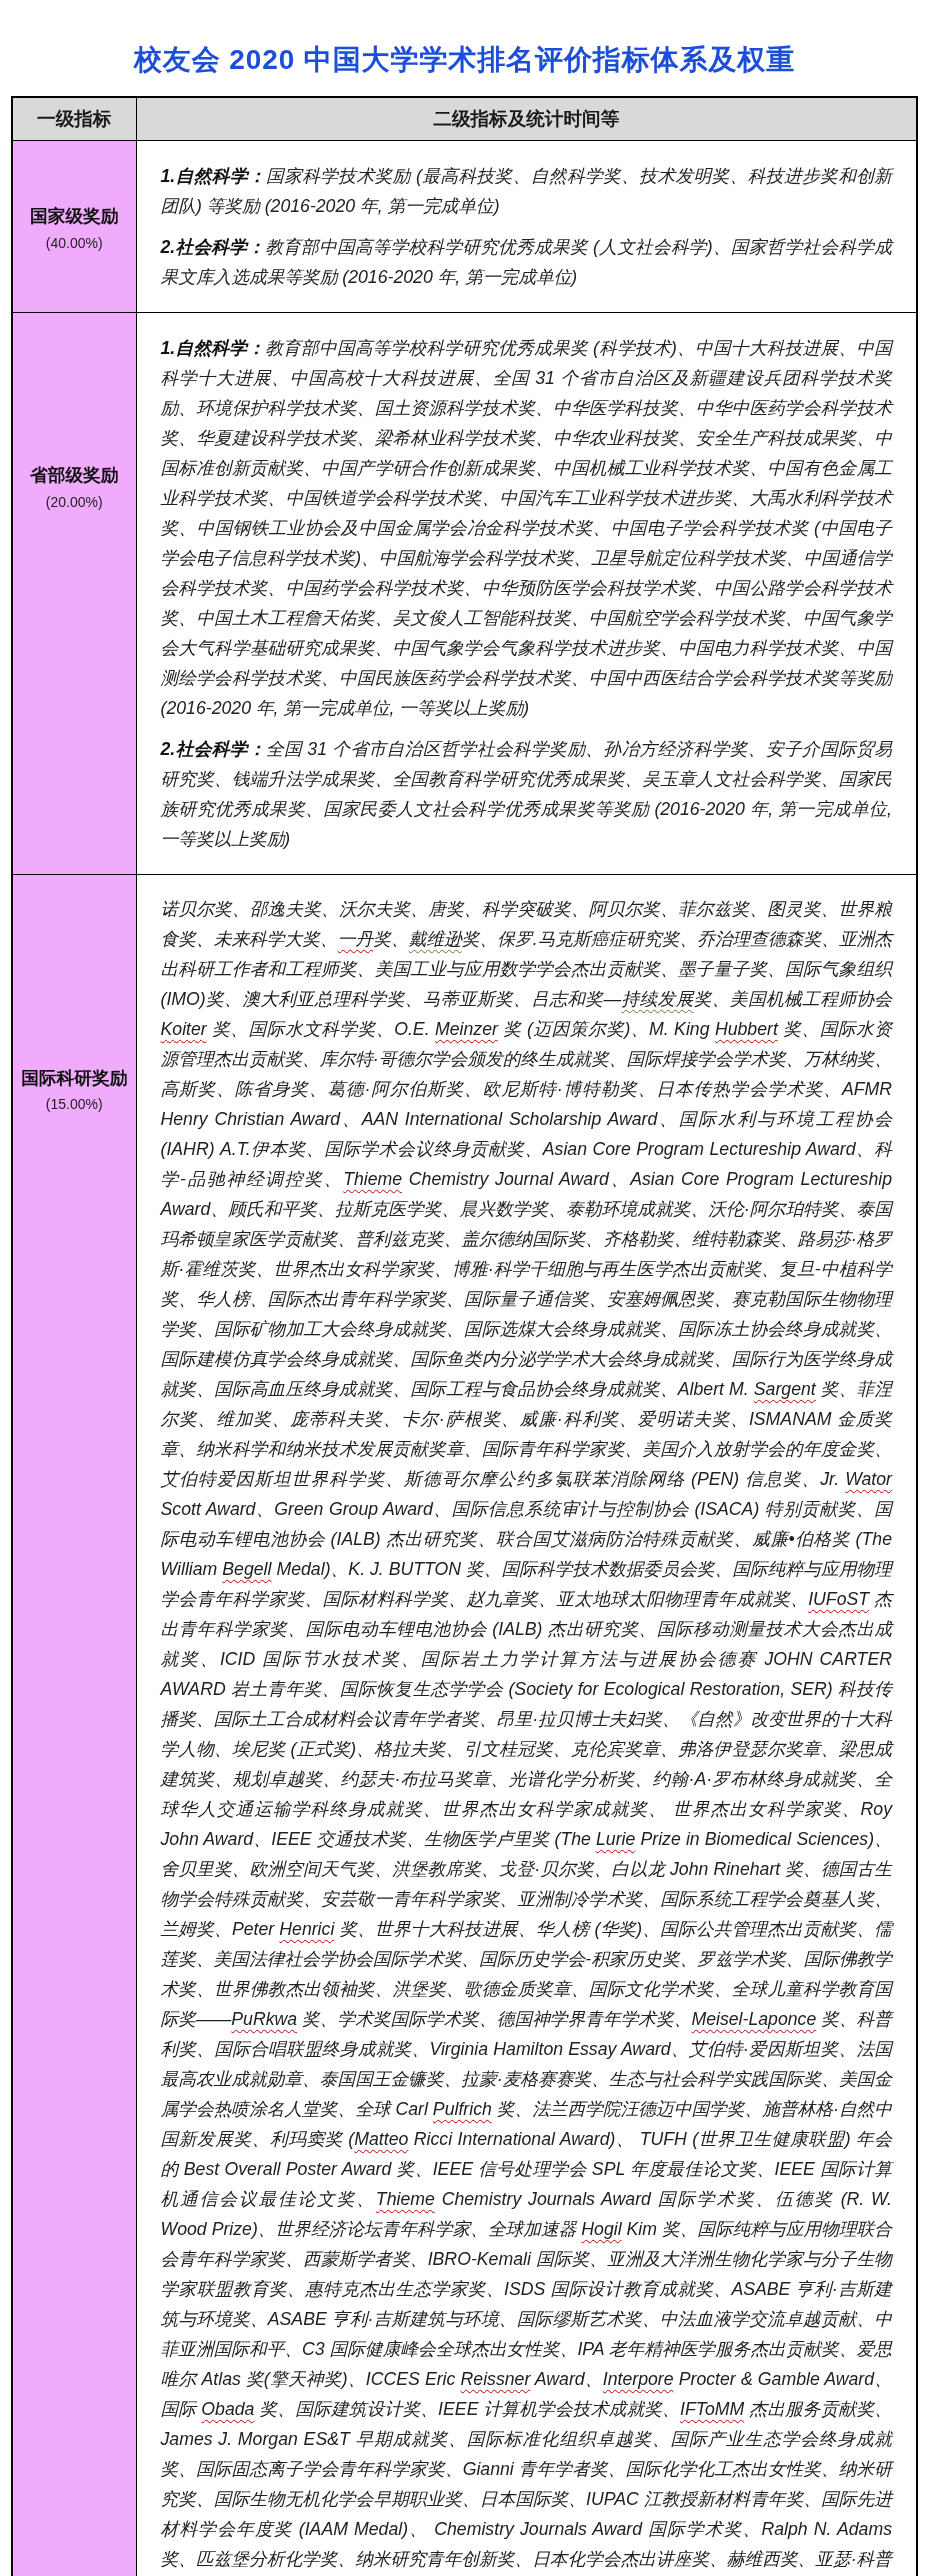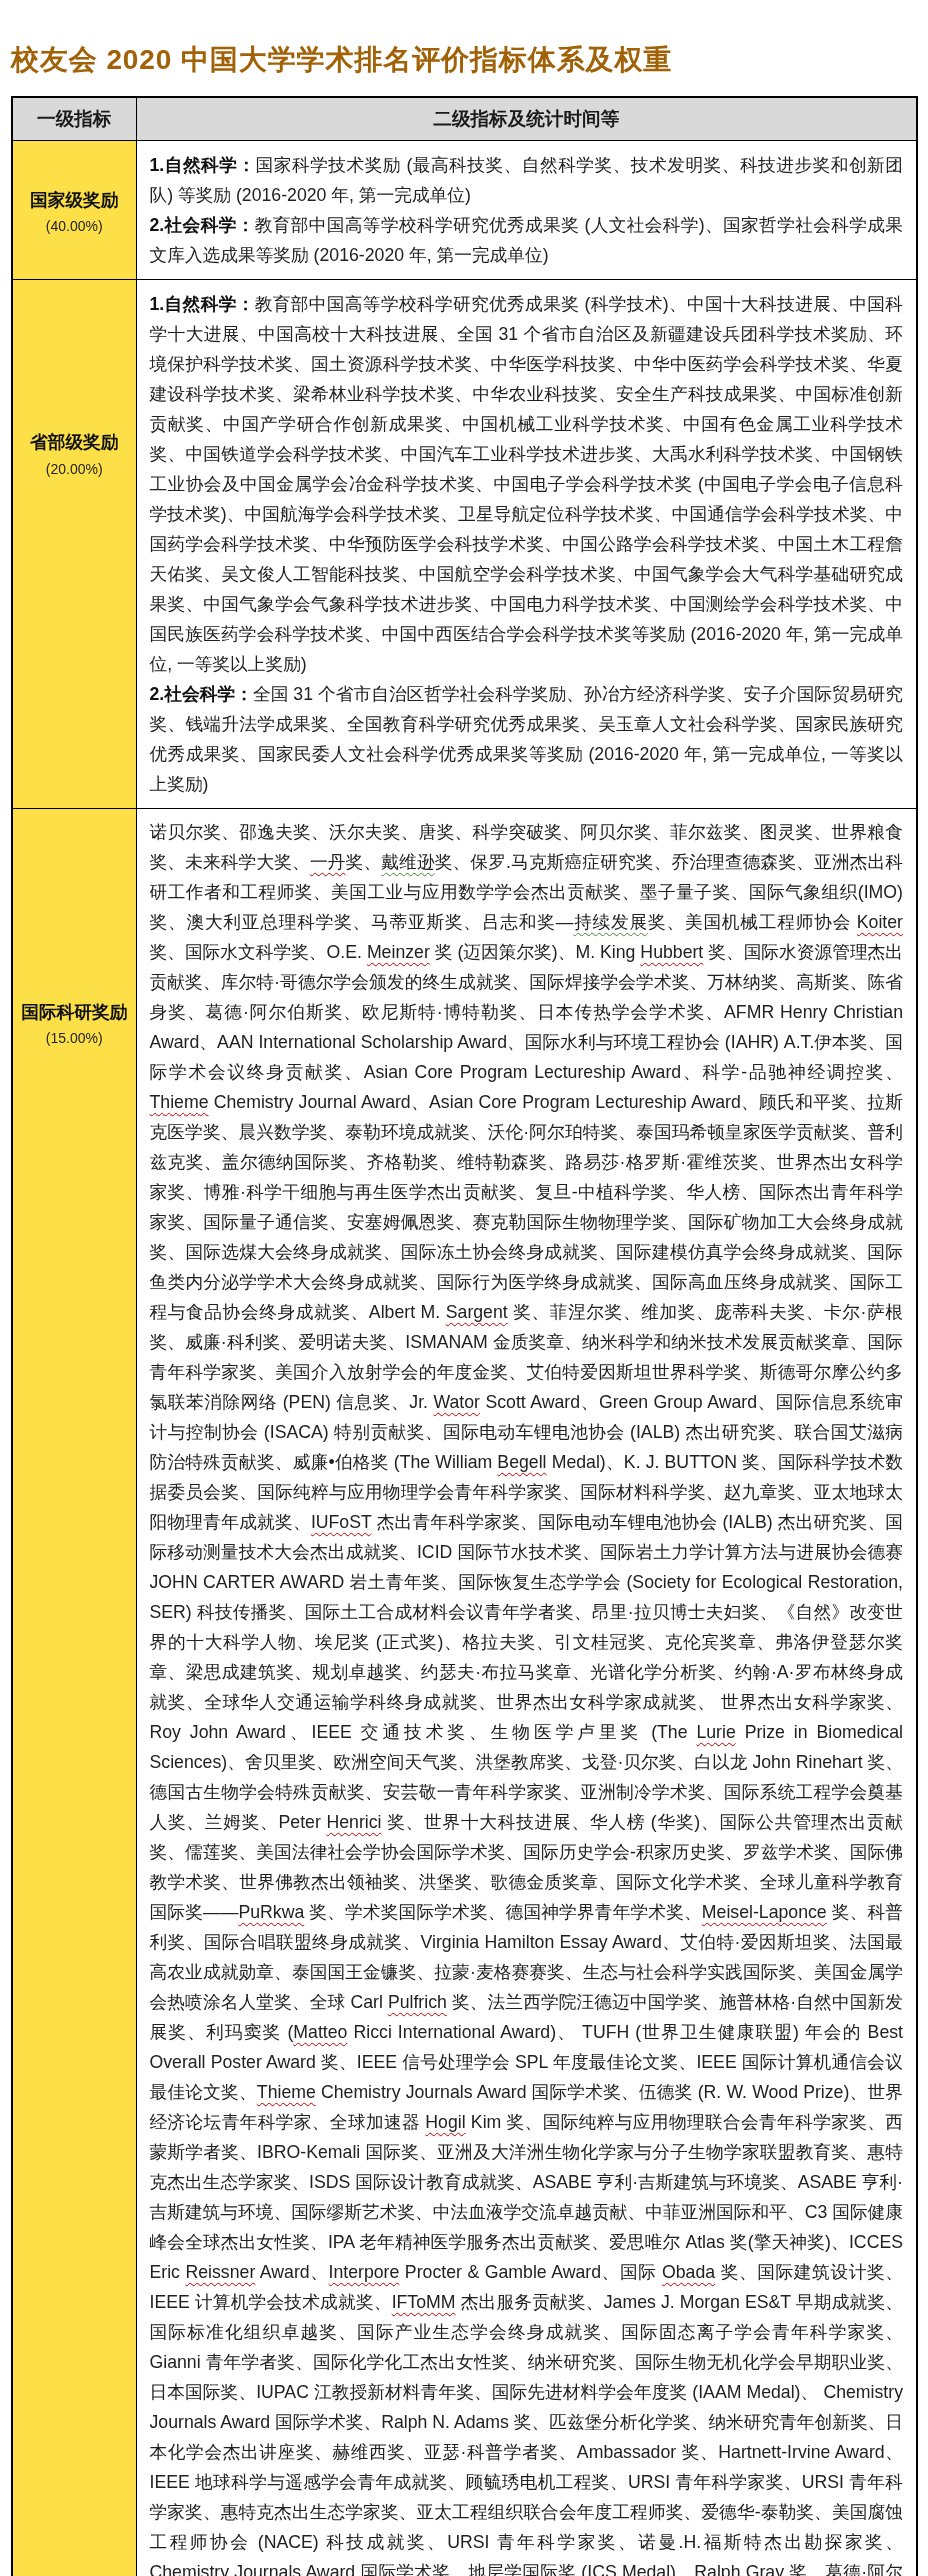--- a/index.html
+++ b/index.html
@@ -6,22 +6,22 @@
   body{
     width:929px;
     font-family:"Liberation Sans","DejaVu Sans",sans-serif;
     color:#212121;
     -webkit-font-smoothing:antialiased;
   }
   .page{padding:41px 11px 28px 11px;}
   .doc-title{
     font-size:28px;
     font-weight:bold;
-    color:#a16207;
-    text-align:left;
+    color:#1d4ed8;
+    text-align:center;
     margin:0 0 16.7px 0;
     letter-spacing:0.9px;
   }
   table.indicator{
     border-collapse:collapse;
     width:907px;
     table-layout:fixed;
     border:2.8px solid #000000;
   }
   table.indicator th,
@@ -33,21 +33,21 @@
     font-size:18.6px;
     font-weight:bold;
     color:#1a1a1a;
     padding:8.4px 3.7px;
     text-align:center;
   }
   td.label-cell{
     text-align:center;
     vertical-align:middle;
     padding:7.4px 2.8px;
-    background:#fde047;
+    background:#f0abfc;
   }
   td.label-cell.vtop-1{vertical-align:top;padding-top:149px;}
   td.label-cell.vtop-2{vertical-align:top;padding-top:190px;}
   .row-label{
     font-weight:bold;
     font-size:17.7px;
     line-height:26px;
     color:#111111;
   }
   .row-weight{
@@ -56,21 +56,21 @@
     color:#222222;
   }
   td.content-cell{
     padding:8.4px 13px 9.3px 13px;
     font-size:17.7px;
     line-height:30px;
     text-align:justify;
     background:#ffffff;
     word-break:break-word;
   }
-  p.item{margin:0;}
+  p.item{margin:11px;font-style:italic;}
   strong.prefix{font-weight:bold;color:#111111;}
   .sq-red{
     text-decoration:underline wavy #c00000;
     text-decoration-thickness:0.9px;
     text-underline-offset:3.7px;
     text-decoration-skip-ink:none;
   }
   .sq-green{
     text-decoration:underline wavy #538135;
     text-decoration-thickness:0.9px;

